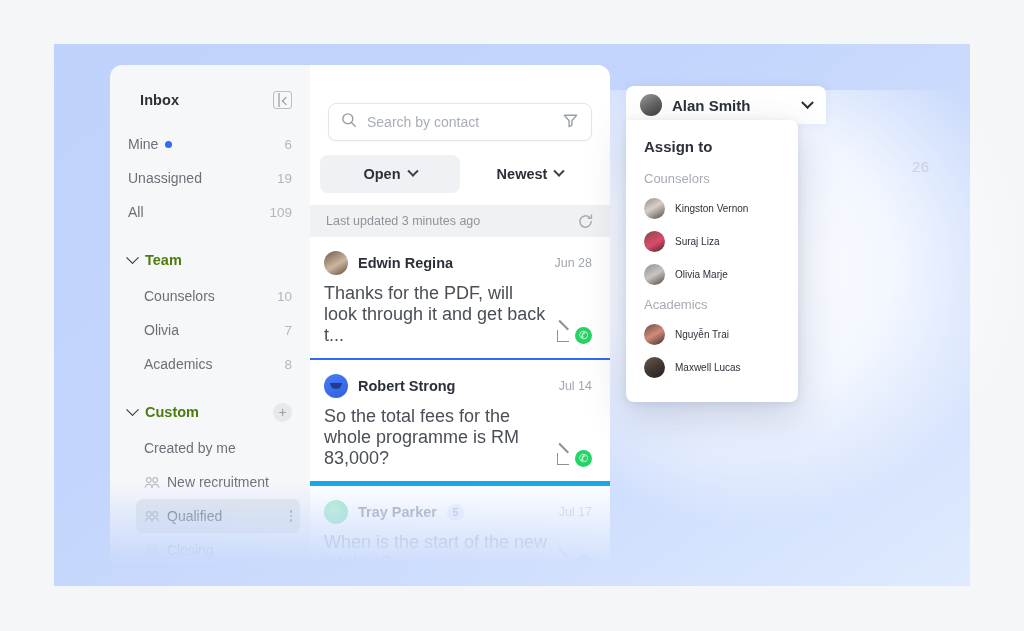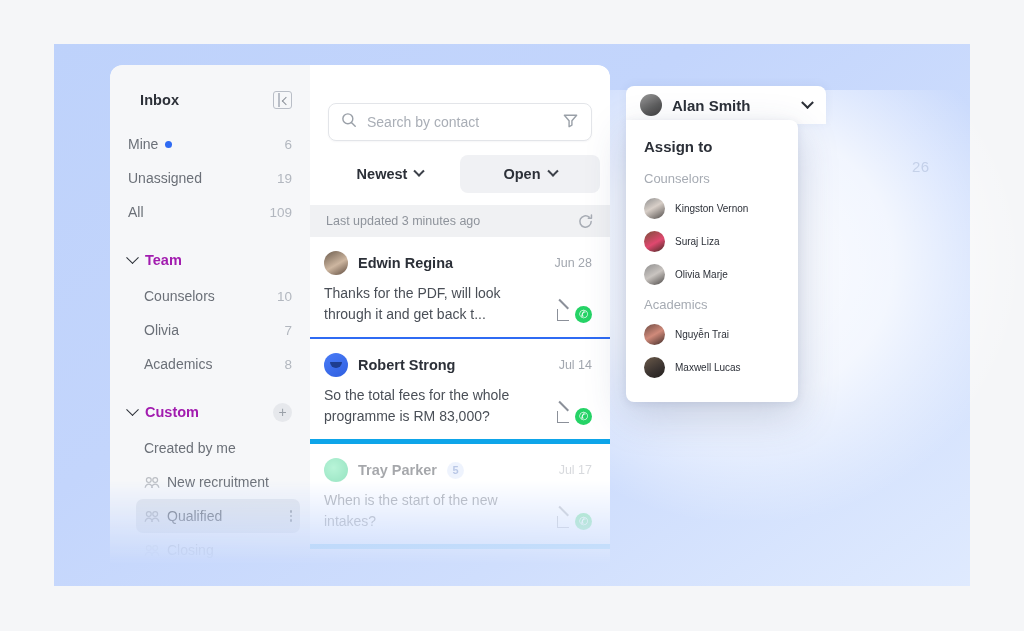--- a/index.html
+++ b/index.html
@@ -56,21 +56,21 @@
   }
   .sb-row {
     display: flex; align-items: center; justify-content: space-between;
     height: 34px; font-size: 14px; color: #6b7078; cursor: pointer;
   }
   .sb-row .lbl { display: flex; align-items: center; gap: 7px; }
   .dot-blue { width: 7px; height: 7px; border-radius: 50%; background: #2f6bf3; display:inline-block; }
   .sb-count { font-size: 13.5px; color: #b2b7bf; }
 
   .sb-group { display:flex; align-items:center; gap: 8px; height: 38px; margin-top: 12px; cursor: pointer; }
-  .sb-group .gname { font-size: 14.5px; font-weight: 700; color: #a21caf; }
+  .sb-group .gname { font-size: 14.5px; font-weight: 700; color: #4d7c0f; }
   .chev-d { width: 9px; height: 9px; border-right: 1.9px solid #2c3038; border-bottom: 1.9px solid #2c3038; transform: rotate(45deg) translate(-2px,-2px); }
   .group-head { display:flex; align-items:center; justify-content: space-between; margin-top: 12px; }
   .plus-btn {
     width: 19px; height: 19px; border-radius: 50%; background: #e6e8ec;
     display:flex; align-items:center; justify-content:center; color:#9aa0a8; font-size: 14px; line-height: 1; cursor: pointer;
   }
   .sb-sub { padding-left: 16px; }
   .sb-sub .sb-row { font-size: 14px; }
   .sb-item-ic { display:inline-flex; width:16px; height:13px; opacity:.55; }
   .sb-sel { background: #e3e6eb; border-radius: 7px; margin: 0 -8px; padding: 0 8px; }
@@ -108,21 +108,21 @@
   .conv-head { display:flex; align-items:center; gap: 10px; }
   .av { width: 24px; height: 24px; border-radius: 50%; flex-shrink:0; }
   .av.a1 { background: linear-gradient(150deg,#6b5b4c,#cdb6a0 55%,#5d4a3d); }
   .av.a2 { background: linear-gradient(150deg,#4a7cf7,#2f5fe0); position:relative; }
   .av.a2::after { content:""; position:absolute; left:6px; top:9px; width:12px; height:6px; border-radius:0 0 8px 8px; background:#1e3d8f; }
   .av.a3 { background: radial-gradient(circle at 40% 40%, #58e7a4, #1fc97d 70%); }
   .cname { font-size: 14.5px; font-weight: 700; color: #2c3038; }
   .cdate { margin-left: auto; font-size: 12.5px; color: #a2a7af; }
   .badge5 { background:#d9e4fb; color:#5b7cc4; font-size:11px; font-weight:700; border-radius:50%; width:17px; height:17px; display:flex; align-items:center; justify-content:center; }
   .cbody { display:flex; align-items:flex-end; gap: 8px; margin-top: 8px; }
-  .ctext { font-size: 14px; line-height: 21px; color: #4a4f57; flex:1; }
+  .ctext { font-size: 18px; line-height: 21px; color: #4a4f57; flex:1; }
   .cicons { display:flex; align-items:center; gap: 6px; padding-bottom: 2px; }
   .arrow-in { width: 13px; height: 13px; position: relative; }
   .arrow-in::before { content:""; position:absolute; left:1px; top:1px; width:11px; height:11px; border-left:1.6px solid #8b9099; border-bottom:1.6px solid #8b9099; }
   .arrow-in::after { content:""; position:absolute; right:0; top:0; width:13px; height:1.6px; background:#8b9099; transform: rotate(45deg); transform-origin: right top; }
   .wa { width: 17px; height: 17px; border-radius: 50%; background: #25d366; position: relative; display:flex; align-items:center; justify-content:center; }
   .wa span { color:#fff; font-size: 11px; line-height:1; }
   .conv.faded { opacity: .42; }
 
   
   .assign-trigger {
@@ -293,26 +293,26 @@
           <input type="text" placeholder="Search by contact" style="">
           <span>
             <svg width="17" height="17" viewBox="0 0 18 18">
                 <path d="M2.5 3.5h13l-5 5.7v4.6l-3 1.8V9.2z" fill="none" stroke="#9aa0a8" stroke-width="1.5" stroke-linejoin="round"></path>
               </svg>
           </span>
         </div>
       </div>
 
       <div class="filters">
+        <div class="fbtn active">
+          <span>Open</span>
+          <span class="chev-sm"></span>
+        </div>
         <div class="fbtn">
           <span>Newest</span>
-          <span class="chev-sm"></span>
-        </div>
-        <div class="fbtn active">
-          <span>Open</span>
           <span class="chev-sm"></span>
         </div>
       </div>
 
       <div class="updated-bar">
         <span>Last updated 3 minutes ago</span>
         <span class="refresh-ic">
           <svg width="17" height="17" viewBox="0 0 18 18">
               <path d="M15 9a6 6 0 1 1-2.1-4.6" fill="none" stroke="#a8adb5" stroke-width="1.6" stroke-linecap="round"></path>
               <path d="M15.3 2.2v3.3h-3.3" fill="none" stroke="#a8adb5" stroke-width="1.6" stroke-linecap="round" stroke-linejoin="round"></path>

